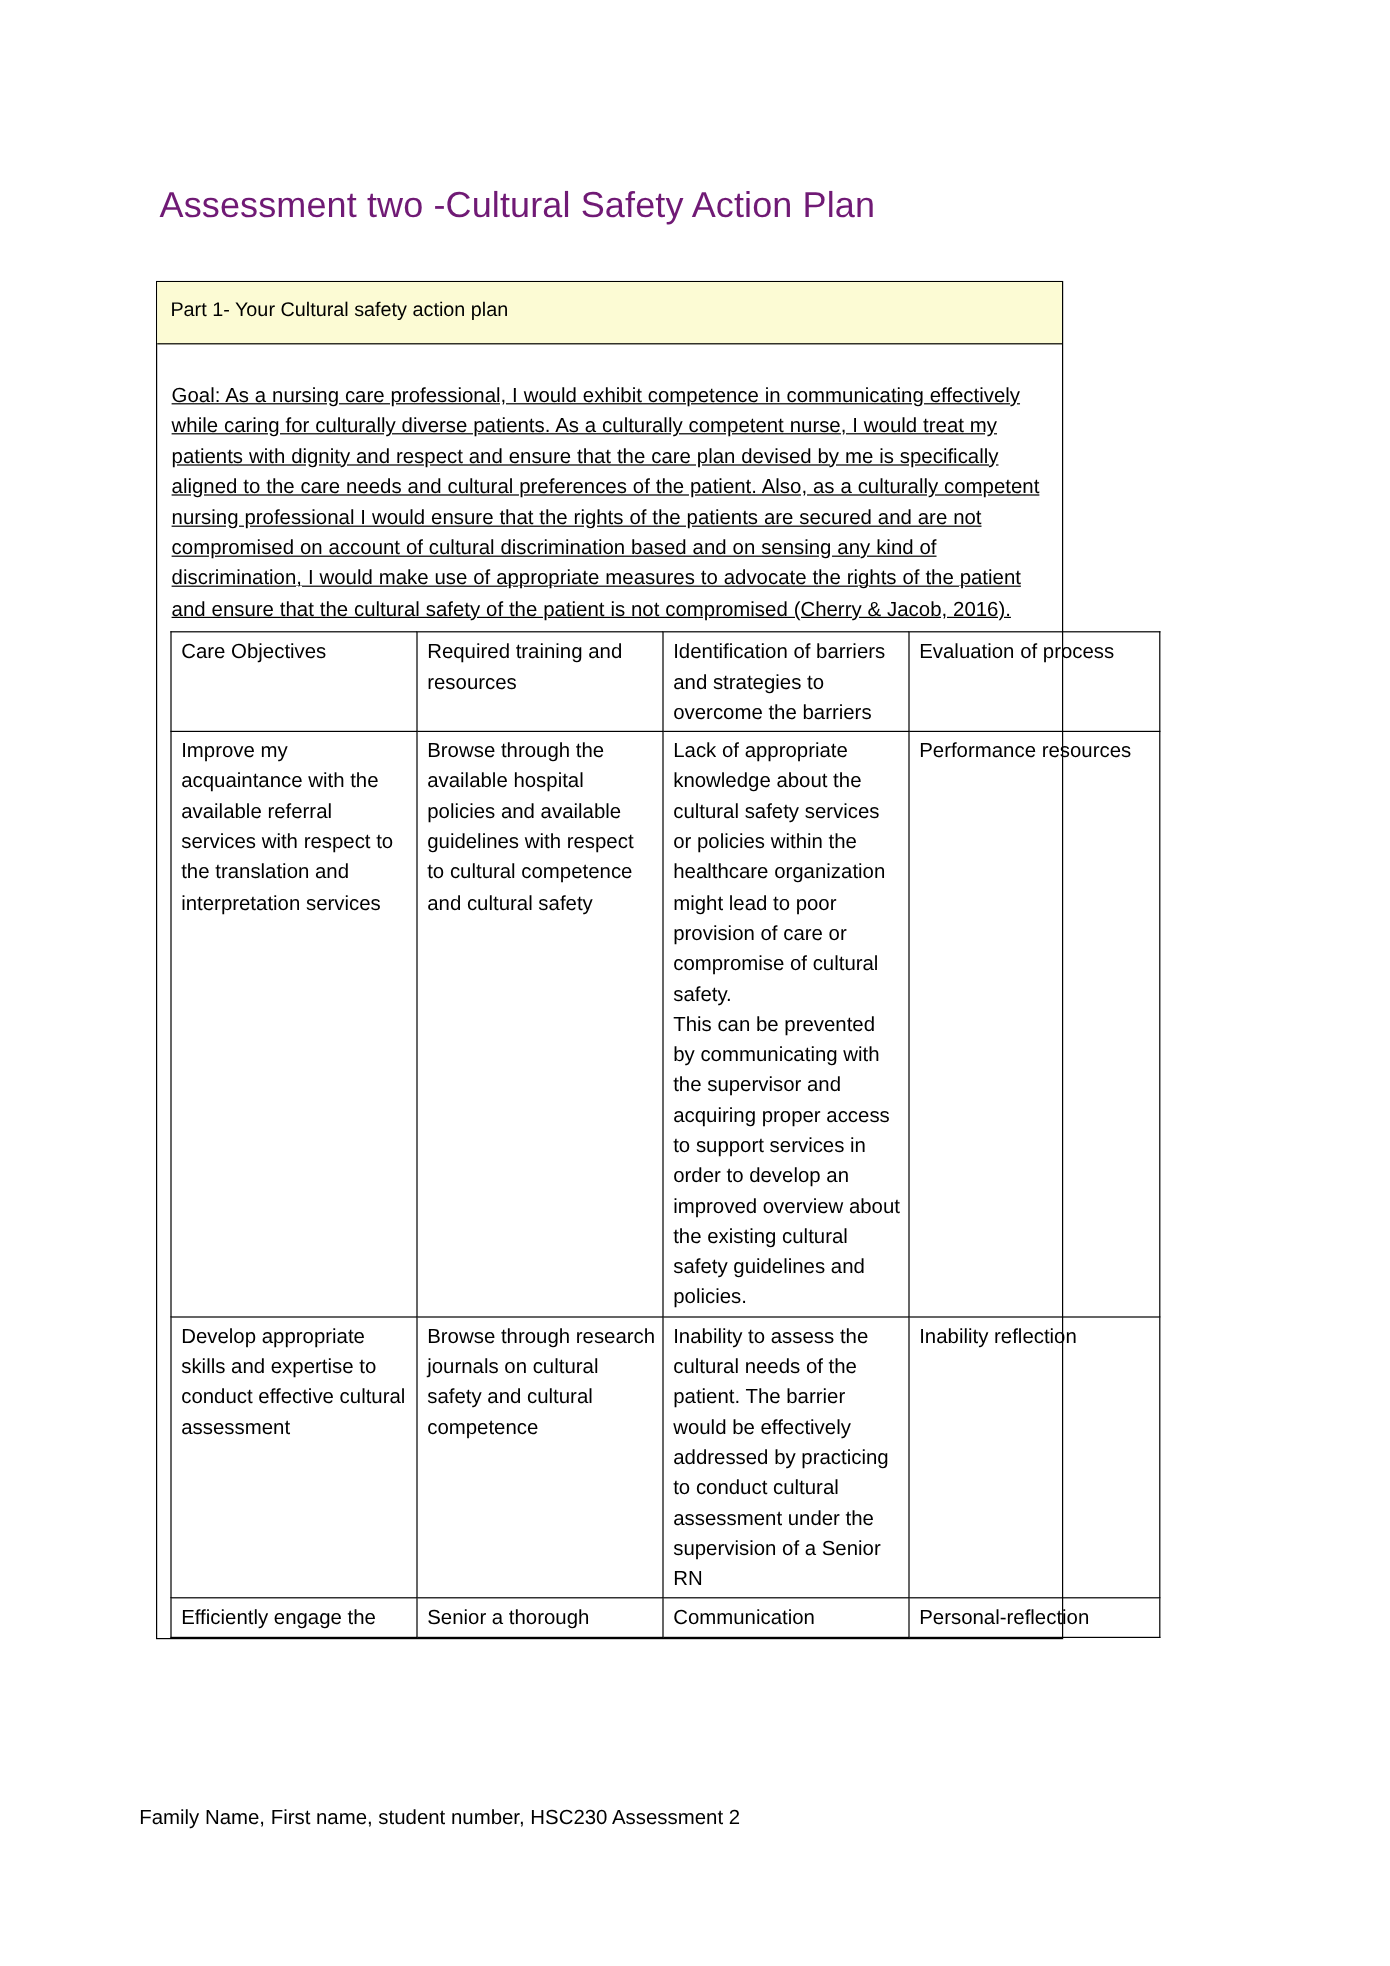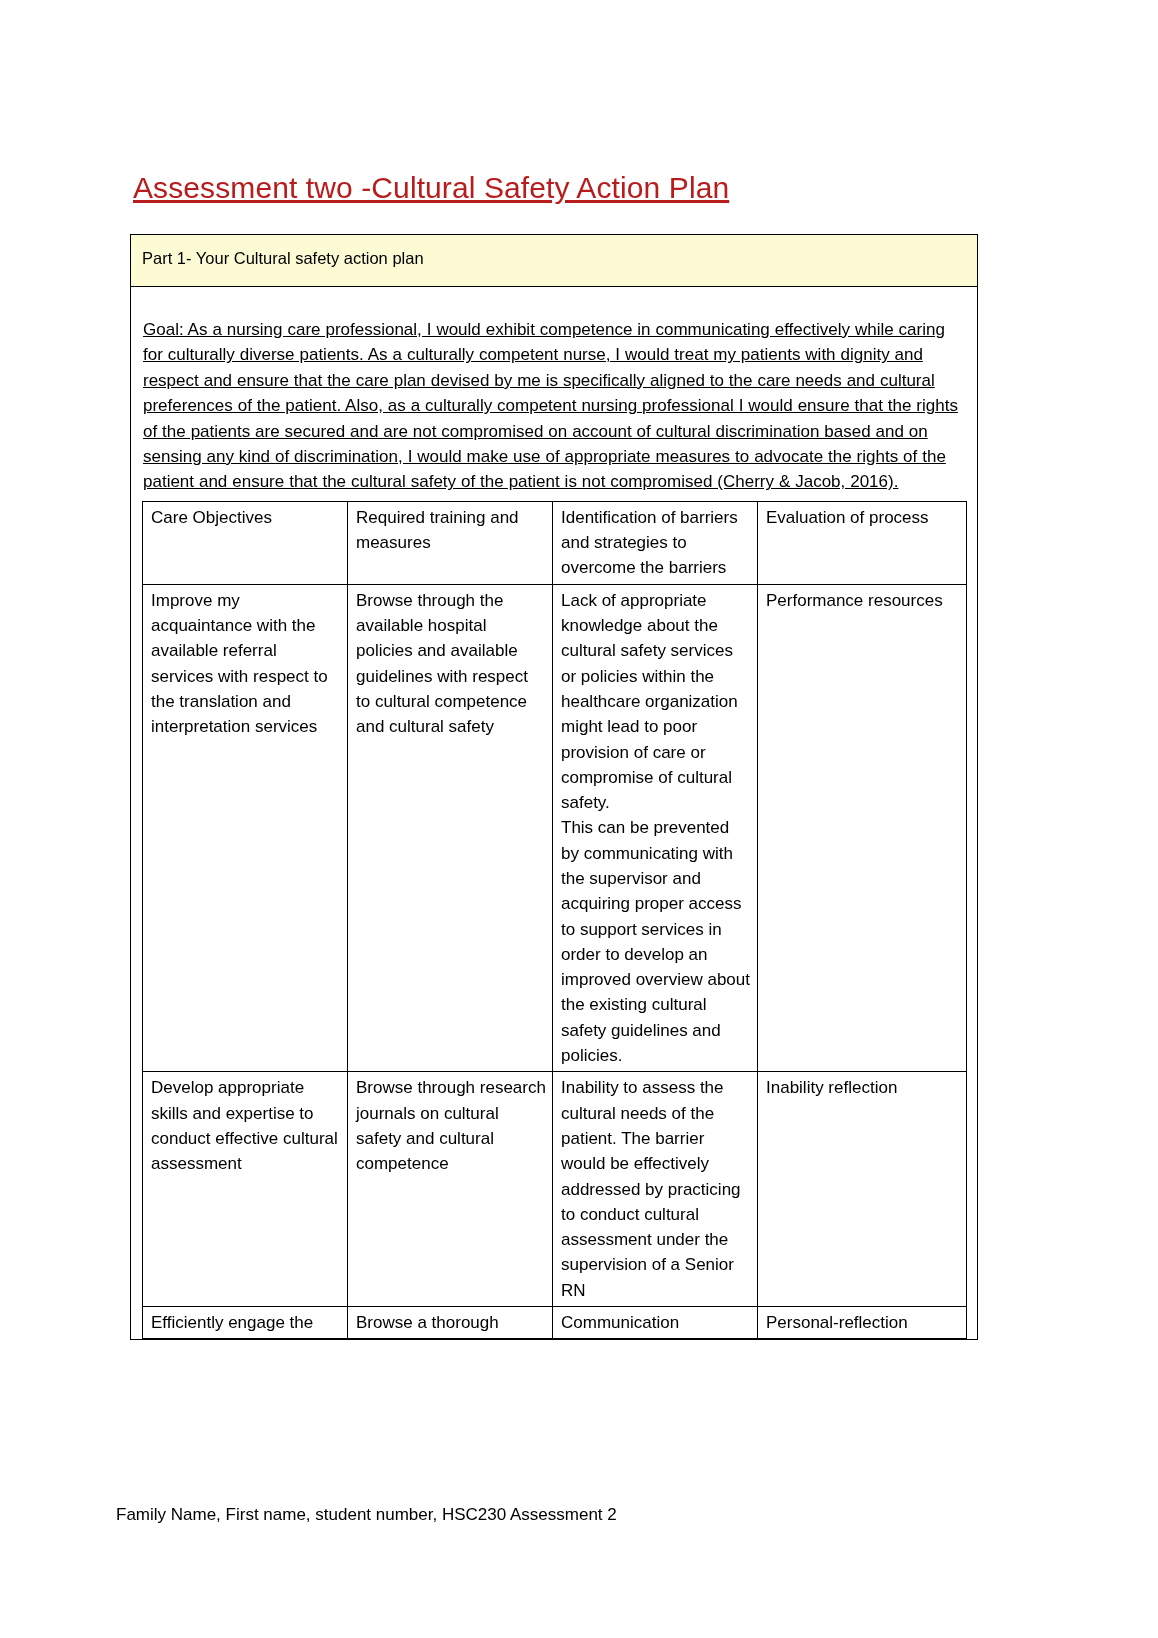--- a/index.html
+++ b/index.html
@@ -18,34 +18,33 @@
   .page {
     position: absolute;
     left: 0; top: 0;
     width: 1158px;
     height: 1638px;
     background: #ffffff;
   }
   .doc-title {
     position: absolute;
     left: 133px;
-    top: 168px;
+    top: 152px;
     font-size: 30px;
     line-height: 40px;
-    color: #b91c1c;
+    color: #701a75;
     font-weight: normal;
     letter-spacing: 0.1px;
     white-space: nowrap;
-    text-decoration: underline;
   }
   .outer-box {
     position: absolute;
     left: 130px;
     top: 234px;
-    width: 848px;
+    width: 756px;
     border: 1px solid #000000;
     box-sizing: border-box;
   }
   .banner {
     background: #fcfbd4;
     border-bottom: 1px solid #000000;
     height: 52px;
     box-sizing: border-box;
     padding: 12px 0 0 11px;
     font-size: 16.5px;
@@ -118,40 +117,40 @@
       <table class="plan">
         <colgroup>
           <col class="c1">
             <col class="c2">
             <col class="c3">
             <col class="c4">
         </colgroup>
         <tbody>
           <tr>
             <td>Care Objectives</td>
-            <td>Required training and measures</td>
+            <td>Required training and resources</td>
             <td>Identification of barriers and strategies to overcome the barriers</td>
             <td>Evaluation of process</td>
           </tr>
           <tr>
             <td>Improve my acquaintance with the available referral services with respect to the translation and interpretation services</td>
             <td>Browse through the available hospital policies and available guidelines with respect to cultural competence and cultural safety</td>
             <td style="white-space:pre-line;">Lack of appropriate knowledge about the cultural safety services or policies within the healthcare organization might lead to poor provision of care or compromise of cultural safety.
 This can be prevented by communicating with the supervisor and acquiring proper access to support services in order to develop an improved overview about the existing cultural safety guidelines and policies.</td>
             <td>Performance resources</td>
           </tr>
           <tr>
             <td>Develop appropriate skills and expertise to conduct effective cultural assessment</td>
             <td>Browse through research journals on cultural safety and cultural competence</td>
             <td>Inability to assess the cultural needs of the patient. The barrier would be effectively addressed by practicing to conduct cultural assessment under the supervision of a Senior RN</td>
             <td>Inability reflection</td>
           </tr>
           <tr>
             <td>Efficiently engage the</td>
-            <td>Browse a thorough</td>
+            <td>Senior a thorough</td>
             <td>Communication</td>
             <td>Personal-reflection</td>
           </tr>
         </tbody>
       </table>
 
     </div>
   </div>
 
   <div class="footer-note">Family Name, First name, student number, HSC230 Assessment 2</div>

